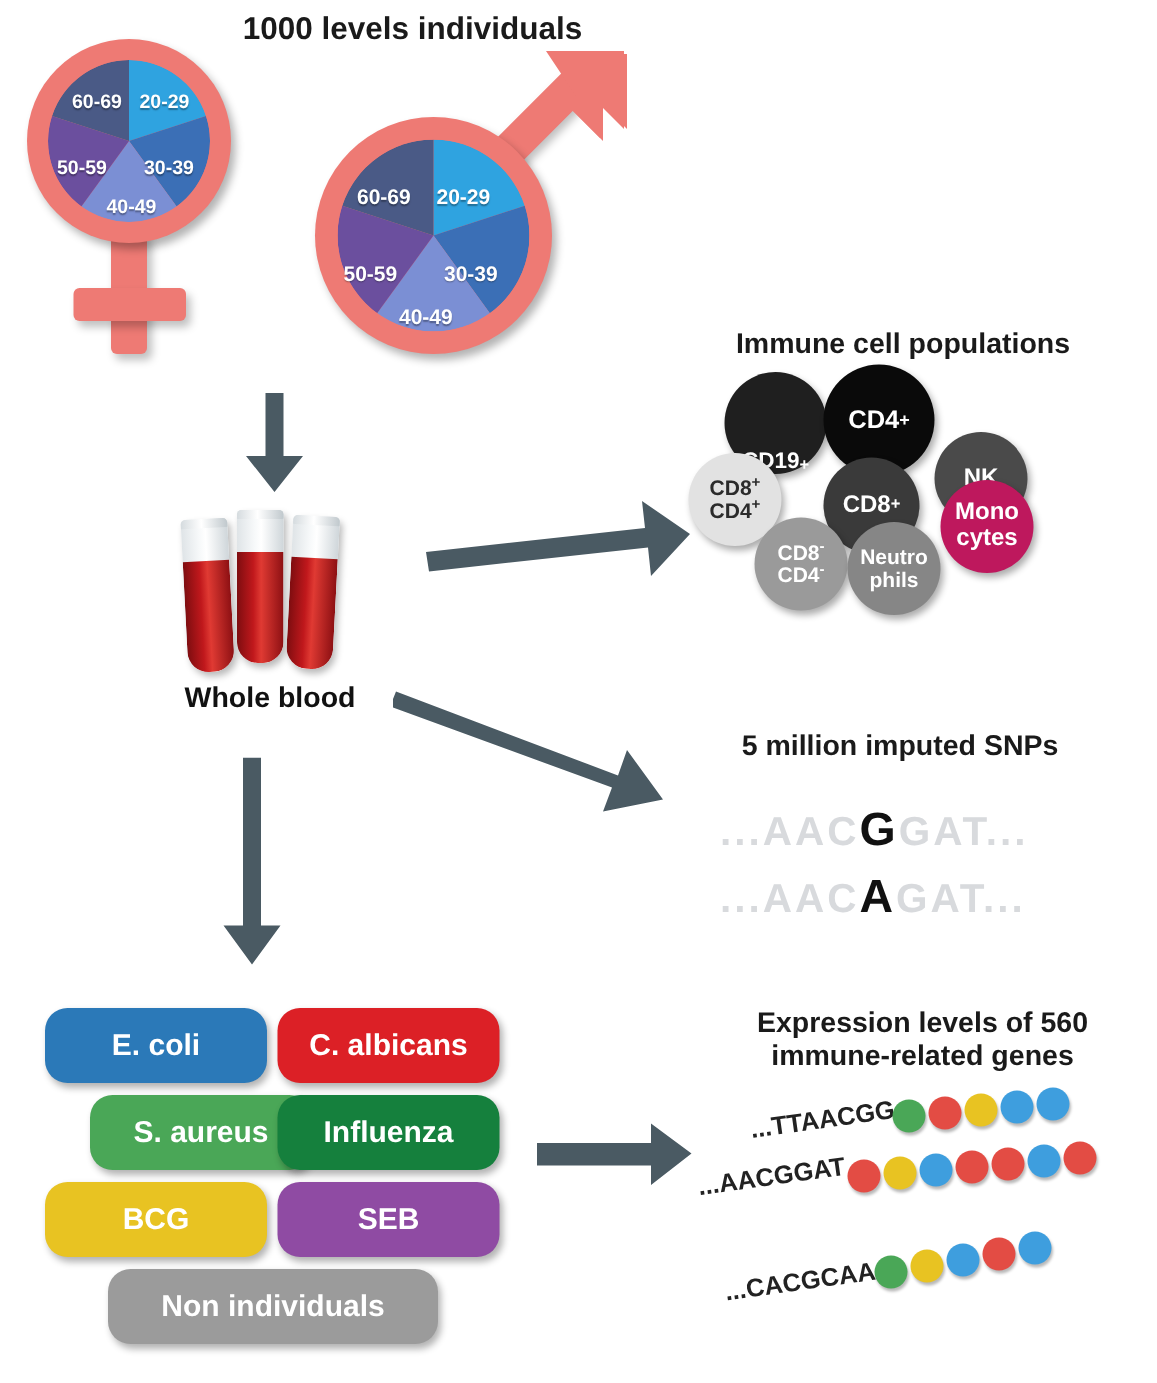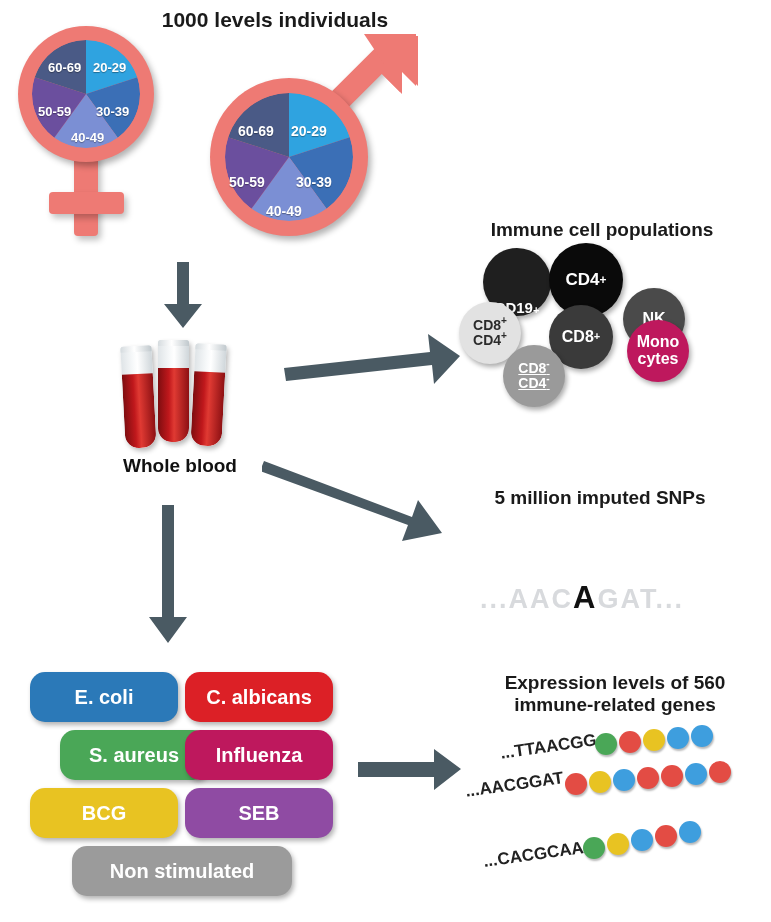--- a/index.html
+++ b/index.html
@@ -273,55 +273,61 @@
       <span>NK</span>
     </div>
     <div class="cell" style="left:94px; top:65px; width:64px; height:64px; background:#3a3a3a; color:#ffffff; font-size:16px;">
       <span>CD8</span>
         <span style="color:#fff;font-size:11px;vertical-align:super;">+</span>
     </div>
     <div class="cell" style="left:4px; top:62px; width:62px; height:62px; background:#e2e2e2; color:#2b2b2b; font-size:14px;">
       <span style="white-space:pre-line;">CD8<sup>+</sup><br>CD4<sup>+</sup></span>
     </div>
     <div class="cell" style="left:48px; top:105px; width:62px; height:62px; background:#9a9a9a; color:#ffffff; font-size:14px;">
-      <span style="white-space:pre-line;text-decoration:underline;">CD8<sup>-</sup><br>CD4<sup>-</sup></span>
+      <span style="white-space:pre-line;">CD8<sup>-</sup><br>CD4<sup>-</sup></span>
+    </div>
+    <div class="cell" style="left:110px; top:108px; width:62px; height:62px; background:#868686; color:#ffffff; font-size:14px;">
+      <span style="white-space:pre-line;">Neutro<br>phils</span>
     </div>
     <div class="cell" style="left:172px; top:80px; width:62px; height:62px; background:#be185d; color:#ffffff; font-size:16px;">
       <span style="white-space:pre-line;">Mono<br>cytes</span>
     </div>
   </div>
 
   <div class="title abs" id="snp-title">5 million imputed SNPs</div>
   <div id="snp-group">
+    <div class="snp-line" style="left:10px; top:10px;">
+      <span class="fade-l">...AAC</span><span class="hi">G</span><span class="fade-r">GAT...</span>
+    </div>
     <div class="snp-line" style="left:10px; top:55px;">
       <span class="fade-l">...AAC</span><span class="hi">A</span><span class="fade-r">GAT...</span>
     </div>
   </div>
 
   <div id="stimuli-group">
     <div class="stim" style="left:155px; top:0px; width:148px; height:50px; background:#dc2026;">
       <span>C. albicans</span>
     </div>
     <div class="stim" style="left:0px; top:0px; width:148px; height:50px; background:#2b79b8;">
       <span>E. coli</span>
     </div>
     <div class="stim" style="left:0px; top:58px; width:148px; height:50px; background:#4aa757;margin-left:30px;">
       <span>S. aureus</span>
     </div>
-    <div class="stim" style="left:155px; top:58px; width:148px; height:50px; background:#be185d;">
+    <div class="stim" style="left:155px; top:58px; width:148px; height:50px; background:#15803d;">
       <span>Influenza</span>
     </div>
     <div class="stim" style="left:0px; top:116px; width:148px; height:50px; background:#e8c322;">
       <span>BCG</span>
     </div>
     <div class="stim" style="left:155px; top:116px; width:148px; height:50px; background:#8f4ba3;">
       <span>SEB</span>
     </div>
     <div class="stim" style="left:42px; top:174px; width:220px; height:50px; background:#9b9b9b;">
-      <span>Non stimulated</span>
+      <span>Non individuals</span>
     </div>
   </div>
 
   <div class="title abs" id="expr-title">Expression levels of 560 immune-related genes</div>
   <div id="expr-group">
 
     <div class="seq-text" style="left:45px; top:12px; transform:rotate(-8deg);">...TTAACGG</div>
     <div class="bead" style="left:140px; top:8px; background:#4aa757;"></div>
     <div class="bead" style="left:164px; top:6px; background:#e34c44;"></div>
     <div class="bead" style="left:188px; top:4px; background:#e8c322;"></div>

